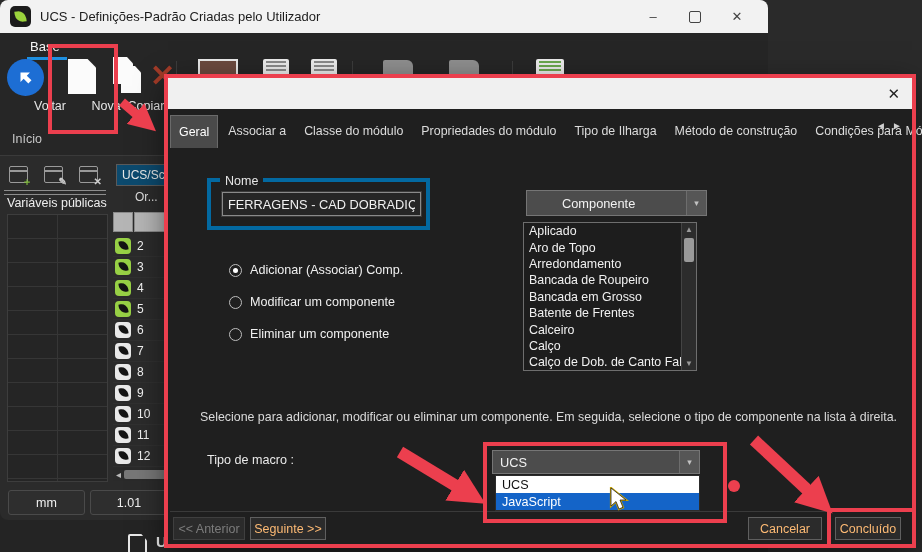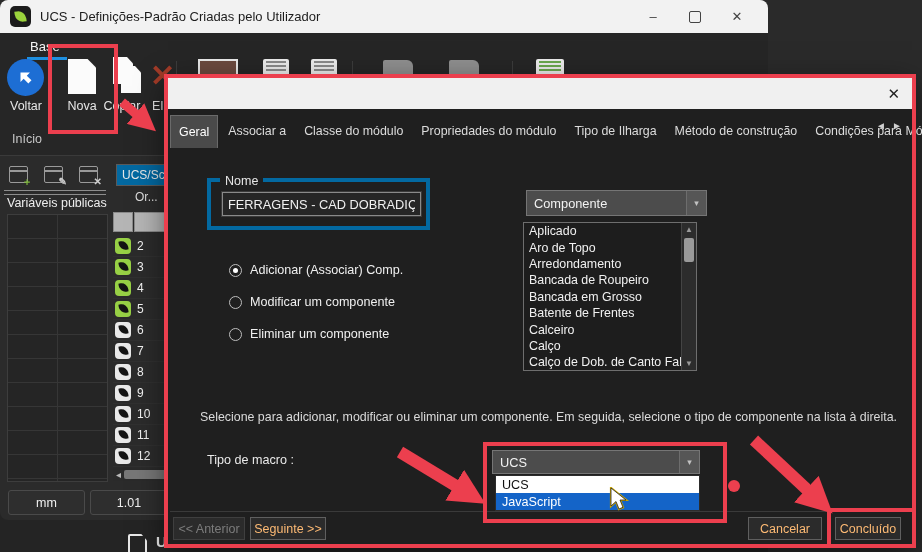--- a/index.html
+++ b/index.html
@@ -15,21 +15,21 @@
   .win-btn{width:42px;height:30px;display:flex;align-items:center;justify-content:center;color:#444;font-size:13px;}
   .max-glyph{width:10px;height:10px;border:1.3px solid #444;border-radius:2px;display:inline-block;}
 
   .appicon{width:21px;height:21px;background:#1b1b1b;border-radius:5px;display:flex;align-items:center;justify-content:center;flex:0 0 auto;}
   .leafshape{width:11px;height:11px;background:#9bd33c;border-radius:0 75% 0 75%;transform:rotate(-8deg);}
 
   
   #ribbon{position:absolute;left:0;top:33px;width:768px;height:122px;background:#262626;border-bottom:1px solid #3a3a3a;}
   #ribbon-tab-base{position:absolute;left:30px;top:6px;color:#f5f5f5;font-size:13px;}
   #ribbon-tab-underline{position:absolute;left:27px;top:24px;width:40px;height:3px;background:#1e8fe0;}
-  .ribbon-label{position:absolute;top:66px;color:#e6e6e6;font-size:12.5px;text-align:center;}
+  .ribbon-label{position:absolute;top:66px;color:#e6e6e6;font-size:12.5px;text-align:center;margin-left:24px;}
   #inicio-label{position:absolute;left:12px;top:99px;color:#c7c7c7;font-size:12.5px;}
   .vsep{position:absolute;top:28px;width:1px;height:62px;background:#3c3c3c;}
 
   .voltar-circle{position:absolute;left:7px;top:26px;width:37px;height:37px;border-radius:50%;background:#1d6ed4;
                  display:flex;align-items:center;justify-content:center;}
   .doc-icon{position:absolute;background:#fbfbfb;clip-path:polygon(0 0,70% 0,100% 24%,100% 100%,0 100%);}
   .x-icon{position:absolute;color:#a23b28;font-size:30px;font-weight:bold;line-height:1;}
   .mini-icn{position:absolute;border:2px solid #e9e9e9;background:#6c4a3f;}
   .lines-icn{position:absolute;background:#ececec;border-radius:2px;}
   .lines-icn i{display:block;height:2px;background:#8b8b8b;margin:2px 3px 0 3px;}
@@ -40,21 +40,21 @@
   #panel{position:absolute;left:0;top:156px;width:170px;height:364px;background:#2b2b2b;border-radius:0 8px 8px 8px;}
   .tbl-icn{position:absolute;top:10px;width:17px;height:15px;border:1.5px solid #9a9a9a;border-radius:2px;}
   .tbl-icn::before{content:"";position:absolute;left:0;right:0;top:3px;height:1.5px;background:#9a9a9a;}
   .tbl-badge{position:absolute;right:-5px;bottom:-5px;font-size:10px;font-weight:bold;line-height:1;}
   #panel-divider{position:absolute;left:4px;top:34px;width:102px;height:3px;border-top:1px solid #8d8d8d;border-bottom:1px solid #8d8d8d;}
   #vars-title{position:absolute;left:7px;top:40px;color:#ededed;font-size:12.5px;}
   #empty-grid{position:absolute;left:7px;top:58px;width:99px;height:266px;background:#252525;border:1px solid #3d3d3d;
      background-image:repeating-linear-gradient(to bottom,transparent 0 23px,#363636 23px 24px);}
   #empty-grid .mid{position:absolute;left:49px;top:0;bottom:0;width:1px;background:#363636;}
 
-  #grid-tab{position:absolute;left:116px;top:8px;width:60px;height:22px;background:#0369a1;border:1px solid #5a5a5a;
+  #grid-tab{position:absolute;left:116px;top:8px;width:60px;height:22px;background:#0c4a6e;border:1px solid #5a5a5a;
             color:#e8e8e8;font-size:12px;display:flex;align-items:center;padding-left:5px;box-sizing:border-box;overflow:hidden;white-space:nowrap;}
   #grid-colhead{position:absolute;left:135px;top:34px;color:#dcdcdc;font-size:12px;}
   .gray-cell{position:absolute;top:56px;height:20px;background:#b5b5b5;border:1px solid #8a8a8a;box-sizing:border-box;}
   .grow{position:absolute;left:113px;width:57px;height:21px;display:flex;align-items:center;gap:6px;border-bottom:1px solid #303030;}
   .leaf-chip{width:16px;height:16px;border-radius:4px;display:flex;align-items:center;justify-content:center;flex:0 0 auto;margin-left:2px;}
   .leaf-chip.green{background:#97d045;}
   .leaf-chip.white{background:#e9e9e9;}
   .leaf-chip .leafshape{width:9px;height:9px;background:#141414;}
   .gnum{color:#f2f2f2;font-size:12px;}
   #hscroll{position:absolute;left:113px;top:312px;width:57px;height:13px;background:#2a2a2a;display:flex;align-items:center;}
@@ -300,21 +300,21 @@
       <span class="dtab">Condições para Módulo</span>
     </div>
     <span class="tabnav" style="right:26px;">◄</span>
     <span class="tabnav" style="right:10px;">►</span>
 
     <div class="groupbox" style="left:39px;top:100px;width:215px;height:44px;">
       <span class="grouplabel">Nome</span>
       <input id="nome-input" readonly="" value="FERRAGENS - CAD DOBRADIÇA CO" style="">
     </div>
 
-    <div class="combo" style="position:absolute;left:358px;top:112px;width:181px;height:26px;">
+    <div class="combo" style="position:absolute;left:358px;top:112px;width:181px;height:26px;padding-left:28px;">
       <span class="val">Componente</span>
       <span class="btn">▾</span>
     </div>
 
     <div id="complist">
       <div class="citem">Aplicado</div>
       <div class="citem">Aro de Topo</div>
       <div class="citem">Arredondamento</div>
       <div class="citem">Bancada de Roupeiro</div>
       <div class="citem">Bancada em Grosso</div>

